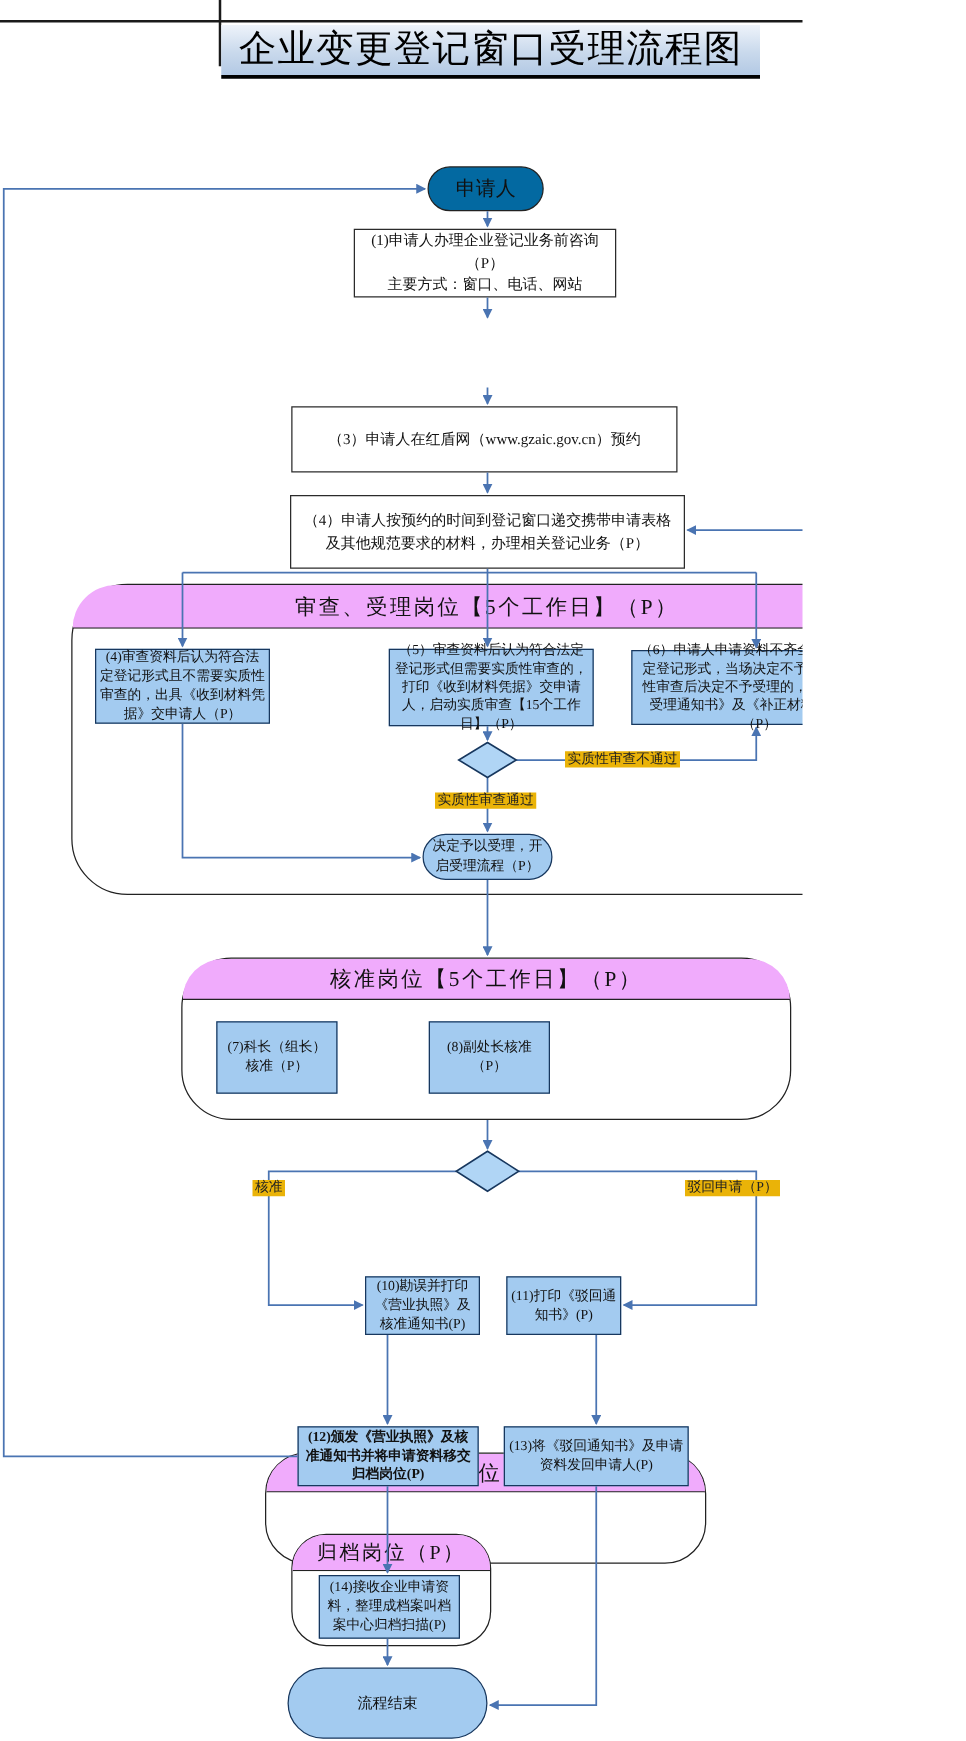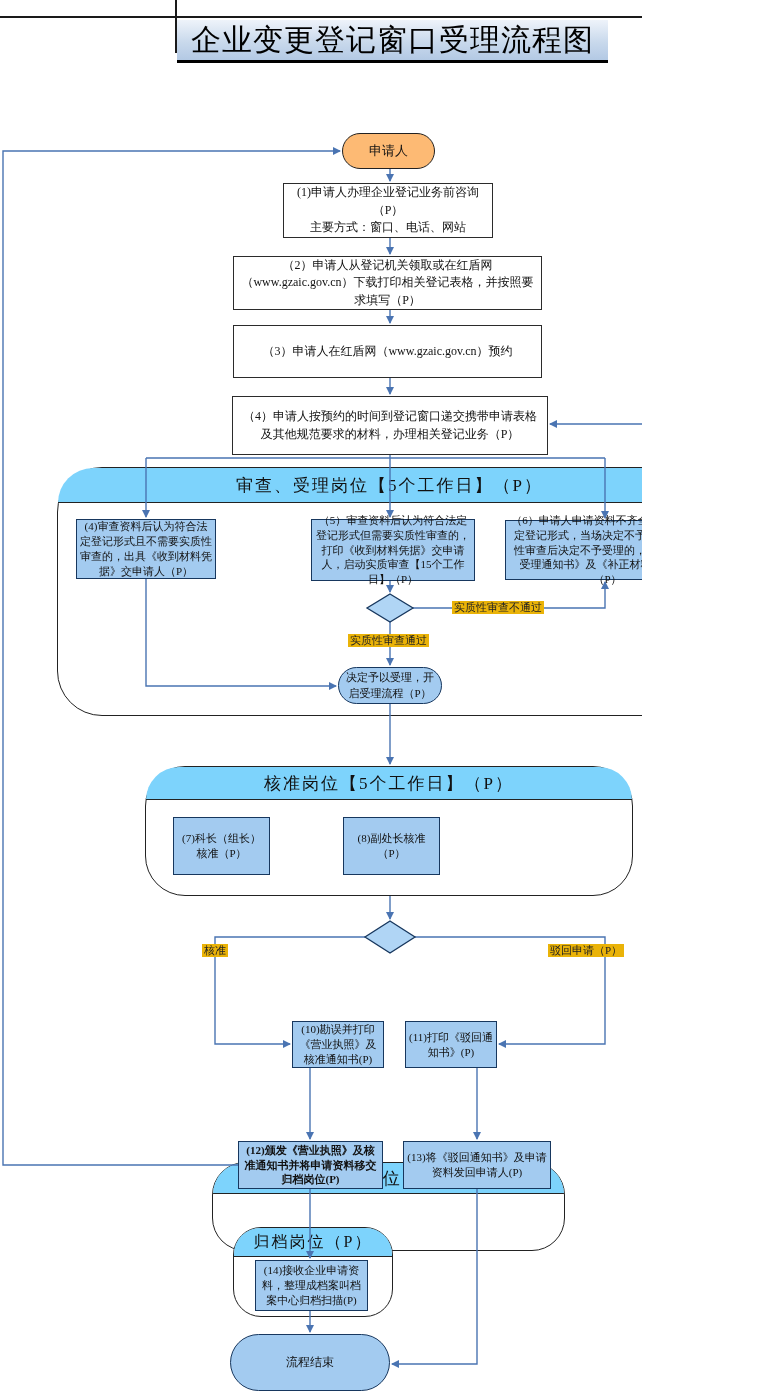--- a/index.html
+++ b/index.html
@@ -16,30 +16,30 @@
     font-size:30px; color:#000; text-align:center; line-height:40px;
     letter-spacing:1px; z-index:3;
   }
 
   .shape {
     display:flex; align-items:center; justify-content:center;
     text-align:center; color:#111; z-index:3; position:absolute;
   }
   .whitebox { background:#fff; border:1.5px solid #2b2b2b; font-size:12px; line-height:1.45; padding:12px 6px; }
   .bluebox  { background:#a3cbf0; border:1.5px solid #17375e; font-size:11px; line-height:1.35; padding:2px 3px; }
-  .oval-white { background:#fdba74; border:1.4px solid #222; border-radius:18px; font-size:13px; }
+  .oval-white { background:#0369a1; border:1.4px solid #222; border-radius:18px; font-size:16px; }
   .oval-blue  { background:#a3cbf0; border:1.4px solid #17375e; border-radius:20px; font-size:11px; line-height:1.4; padding:2px 6px; }
   .pre { white-space:pre-line; }
 
   .container {
     position:absolute; border:1.4px solid #222; background:#fff; z-index:2;
   }
   .container .hdr {
     position:absolute; left:0; top:0; width:100%;
-    background:#7dd3fc; border-bottom:1.4px solid #222;
+    background:#f0abfc; border-bottom:1.4px solid #222;
     display:flex; align-items:center; justify-content:center;
     font-size:17px; color:#111; letter-spacing:2px;
   }
 
   svg.wires { position:absolute; left:0; top:0; z-index:4; }
 
   .lbl {
     position:absolute; z-index:5; font-size:11px; color:#222;
     background:#eab308; padding:0 2px; line-height:13px; white-space:nowrap;
   }
@@ -51,21 +51,20 @@
 
   <div class="abs cropline" style="left:0; top:16px; width:702px; height:1.5px;"></div>
   <div class="abs cropline" style="left:175px; top:0; width:1.5px; height:53px;"></div>
 
   <div class="abs title">企业变更登记窗口受理流程图</div>
 
   <div class="shape oval-white" style="left:342px; top:133px; width:93px; height:36px;">申请人</div>
 
   <div class="shape whitebox pre" style="left:283px; top:183px; width:210px; height:55px;">(1)申请人办理企业登记业务前咨询（P）
 主要方式：窗口、电话、网站</div>
-  <div class="shape whitebox" style="left:233px; top:256px; width:309px; height:54px;">（2）申请人从登记机关领取或在红盾网（www.gzaic.gov.cn）下载打印相关登记表格，并按照要求填写（P）</div>
   <div class="shape whitebox" style="left:233px; top:325px; width:309px; height:53px;">（3）申请人在红盾网（www.gzaic.gov.cn）预约</div>
   <div class="shape whitebox" style="left:232px; top:396px; width:316px; height:59px;">（4）申请人按预约的时间到登记窗口递交携带申请表格及其他规范要求的材料，办理相关登记业务（P）</div>
 
   <div class="container" style="left:57px; top:467px; width:665px; height:249px; border-radius:45px;">
     <div class="hdr" style="height:35px; border-radius:43px 43px 0 0;">审查、受理岗位【5个工作日】（P）</div>
   </div>
   <div class="shape bluebox" style="left:76px; top:519px; width:140px; height:60px;">(4)审查资料后认为符合法定登记形式且不需要实质性审查的，出具《收到材料凭据》交申请人（P）</div>
   <div class="shape bluebox" style="left:311px; top:519px; width:164px; height:62px;">（5）审查资料后认为符合法定登记形式但需要实质性审查的，打印《收到材料凭据》交申请人，启动实质审查【15个工作日】（P）</div>
   <div class="shape bluebox" style="left:505px; top:520px; width:205px; height:60px;">（6）申请人申请资料不齐全，不符合法定登记形式，当场决定不予受理或实质性审查后决定不予受理的，出具《不予受理通知书》及《补正材料告知书》（P）</div>
   <div class="shape oval-blue" style="left:338px; top:667px; width:104px; height:37px;">决定予以受理，开启受理流程（P）</div>

